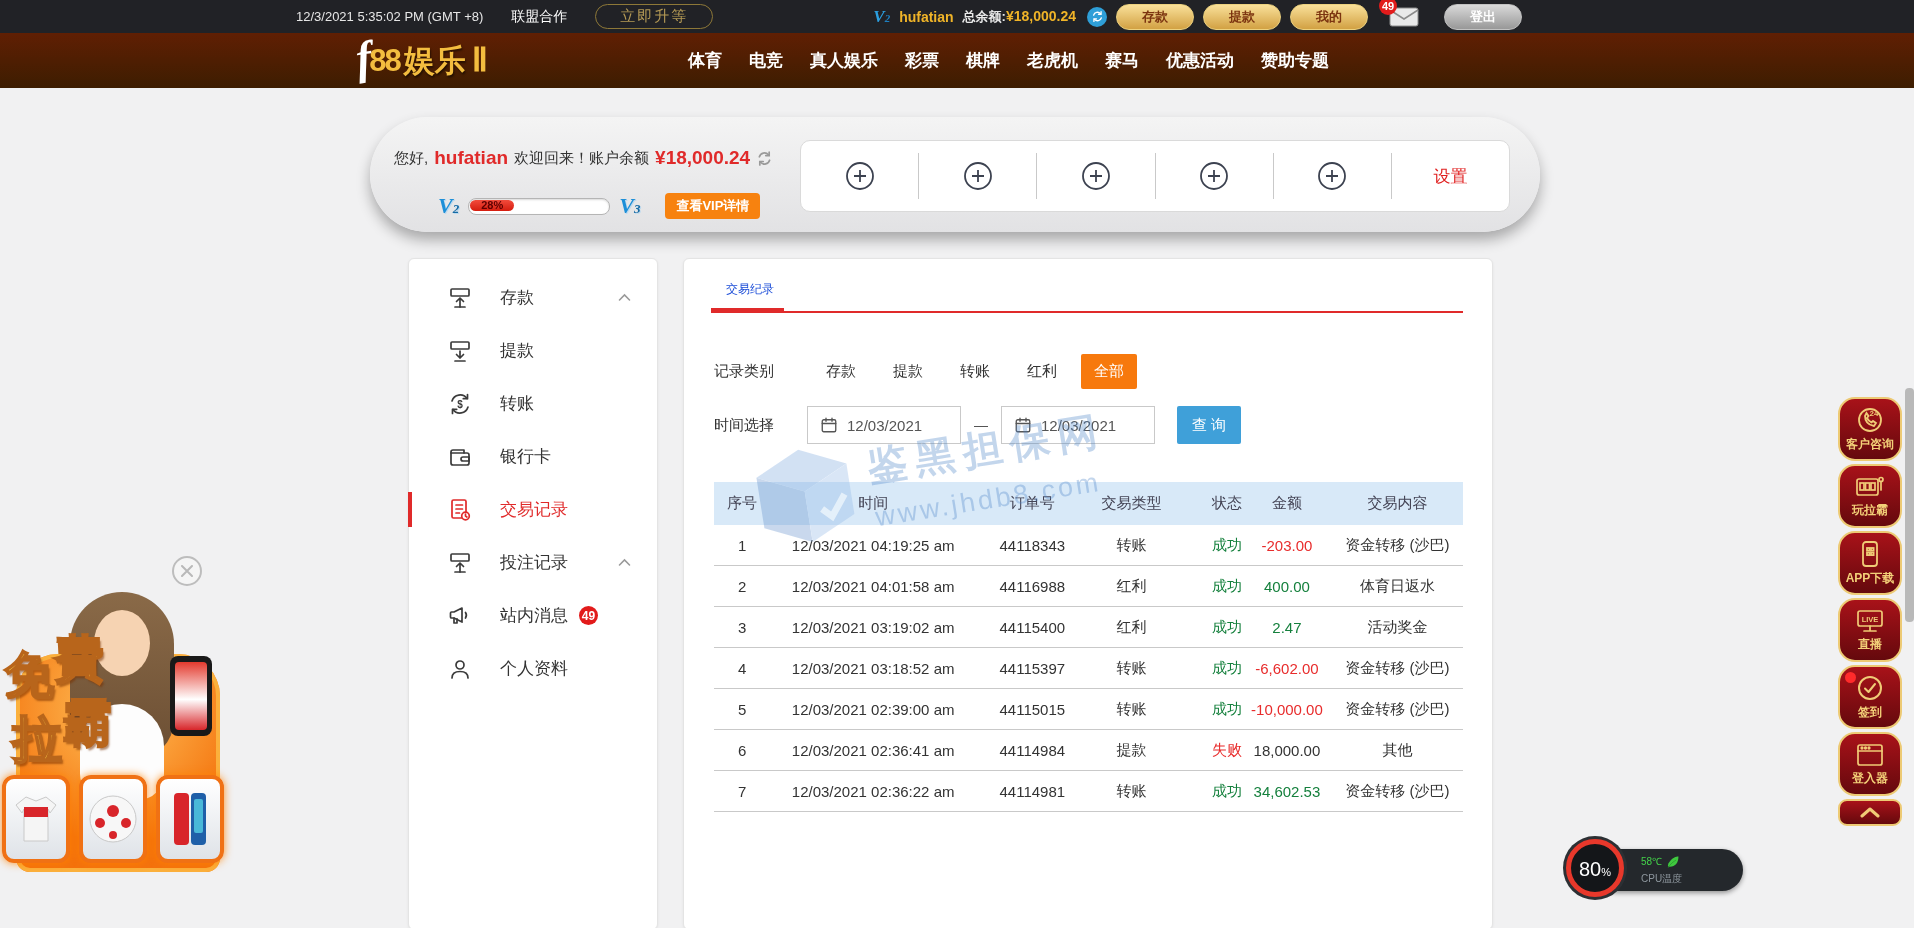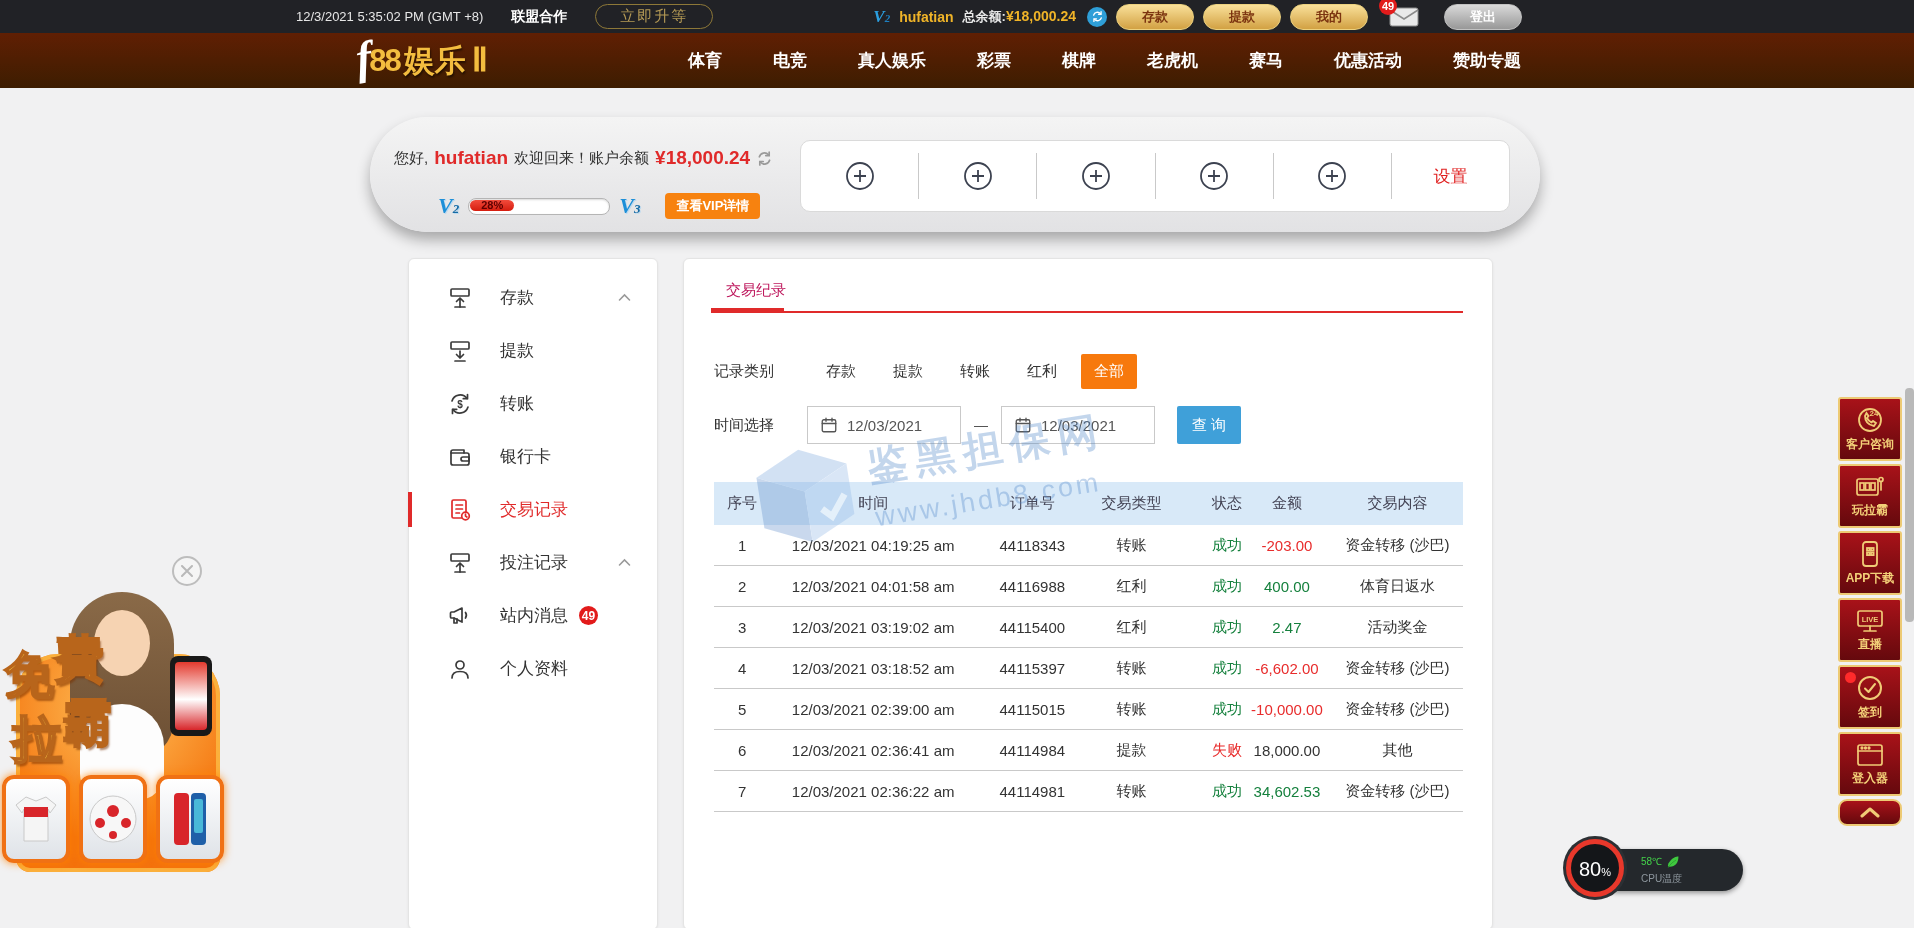--- a/index.html
+++ b/index.html
@@ -6,21 +6,21 @@
   #screen{position:relative;width:1914px;height:928px;background:#f1f1f2;overflow:hidden;
           font-family:"Liberation Sans",sans-serif;-webkit-font-smoothing:antialiased}
   svg{display:block}
 
   
   .topbar{position:absolute;left:0;top:0;width:1914px;height:33px;background:#212226;
           display:flex;align-items:center;justify-content:space-between;
           padding:0 392px 0 296px;box-sizing:border-box;color:#e6e6e6;font-size:13px}
   .tb-left{display:flex;align-items:center;gap:28px}
   .tb-right{display:flex;align-items:center;gap:9px}
-  .tb-alliance{font-weight:bold;font-size:14px;color:#fff}
+  .tb-alliance{font-weight:normal;font-size:14px;color:#fff}
   .upgrade-pill{border:1px solid #8d7838;border-radius:13px;color:#b59a55;font-size:15px;
                 padding:2px 24px;background:transparent;letter-spacing:2px}
   .vbadge{font-style:italic;font-weight:bold;color:#2b9fe0;font-size:17px;font-family:"Liberation Serif",serif}
   .vbadge .lv{font-size:11px;color:#1d7fc0}
   .tb-user{color:#f0b428;font-weight:bold;font-size:14px}
   .tb-balance-label{color:#e8e8e8;font-weight:bold}
   .tb-balance{color:#f0b428;font-weight:bold;font-size:14px}
   .refresh-circle{width:20px;height:20px;border-radius:50%;background:#2e9fd8;display:flex;
                   align-items:center;justify-content:center;margin-left:2px}
   .gold-btn{background:linear-gradient(#f9e099,#d2a143);border:1px solid #ecd17e;border-radius:13px;
@@ -33,21 +33,21 @@
 
   
   .navbar{position:absolute;left:0;top:33px;width:1914px;height:55px;
           background:linear-gradient(#601f03,#3d1d01)}
   .logo{position:absolute;left:356px;top:5px;display:flex;align-items:flex-end;cursor:pointer}
   .logo-f{color:#fff;font-size:46px;line-height:40px;font-style:italic;font-weight:bold;
           font-family:"Liberation Serif",serif;transform:rotate(-8deg)}
   .logo-88{color:#f3bd3f;font-size:31px;line-height:34px;font-weight:bold;letter-spacing:-2px;margin-left:-2px}
   .logo-txt{color:#f3bd3f;font-size:31px;line-height:34px;font-weight:bold;margin-left:4px;text-shadow:1px 2px 2px rgba(0,0,0,.5)}
   .logo-ii{color:#f3bd3f;font-size:33px;line-height:35px;font-weight:bold;margin-left:6px;font-family:"Liberation Serif",serif}
-  .nav-items{position:absolute;left:688px;top:0;height:55px;display:flex;align-items:center;gap:51px}
+  .nav-items{position:absolute;left:688px;top:0;height:55px;display:flex;align-items:center;gap:27px}
   .nav-item{color:#fff;font-size:17px;font-weight:bold;cursor:pointer;white-space:nowrap}
 
   
   .welcome{position:absolute;left:370px;top:117px;width:1170px;height:115px;border-radius:58px;
            background:linear-gradient(#f4f4f4,#e2e2e4);box-shadow:0 8px 14px rgba(0,0,0,.30)}
   .greet{position:absolute;left:24px;top:30px;font-size:15px;color:#333;display:flex;align-items:center;gap:6px;white-space:nowrap}
   .greet .name,.greet .amt{color:#e02a2a;font-size:19px;font-weight:bold}
   .vip-row{position:absolute;left:68px;top:76px;display:flex;align-items:center;gap:9px}
   .vbadge-big{font-style:italic;font-weight:bold;color:#1d8fd8;font-size:22px;font-family:"Liberation Serif",serif;text-shadow:1px 1px 0 #bcd9ef}
   .vbadge-big .lv{font-size:13px;color:#166ba5}
@@ -71,21 +71,21 @@
   .side-item.active{color:#e02a2a}
   .side-item.active::before{content:"";position:absolute;left:-1px;top:9px;width:4px;height:35px;background:#e02a2a}
   .side-icon{width:26px;height:26px;color:#3b3b3b}
   .side-item.active .side-icon{color:#e02a2a}
   .side-badge{background:#e21b1b;color:#fff;border-radius:10px;min-width:19px;height:19px;font-size:12px;
               font-weight:bold;display:flex;align-items:center;justify-content:center;margin-left:-16px}
 
   
   .content{position:absolute;left:683px;top:258px;width:810px;height:672px;background:#fff;
            border:1px solid #e4e4e4;border-radius:6px;box-shadow:0 1px 3px rgba(0,0,0,.06);box-sizing:border-box}
-  .tab-label{position:absolute;left:42px;top:22px;font-size:15px;color:#be185d;cursor:pointer}
+  .tab-label{position:absolute;left:42px;top:22px;font-size:12px;color:#1d4ed8;cursor:pointer}
   .tab-line-thin{position:absolute;left:27px;top:52px;width:752px;height:2px;background:#e02a2a}
   .tab-line-thick{position:absolute;left:27px;top:49px;width:73px;height:5px;background:#e02a2a}
   .filter-row{position:absolute;left:30px;top:94px;height:36px;display:flex;align-items:center}
   .filter-label{font-size:15px;color:#333;margin-right:52px}
   .filter-option{font-size:15px;color:#333;margin-right:37px;cursor:pointer}
   .filter-option.active{background:#f7790d;color:#fff;padding:8px 13px;margin-left:-13px;margin-right:0;border-radius:2px}
   .date-row{position:absolute;left:30px;top:147px;height:38px;display:flex;align-items:center}
   .date-label{font-size:15px;color:#333;width:62px;margin-right:31px}
   .date-input{width:154px;height:38px;border:1px solid #c9c9c9;display:flex;align-items:center;
               padding-left:12px;gap:9px;box-sizing:border-box;font-size:15px;color:#555;cursor:pointer;background:#fff}
@@ -124,21 +124,21 @@
   .girl .phone-screen{width:32px;height:68px;border-radius:4px;background:linear-gradient(#e33a2e,#fff 55%,#d8262a)}
   .promo-word{position:absolute;font-family:"Liberation Serif",serif;font-weight:bold;color:#ffd34d;
               -webkit-text-stroke:2px #b8651b;text-shadow:2px 3px 2px rgba(120,50,0,.55);font-size:50px;line-height:50px}
   .slots{position:absolute;left:0;top:183px;width:236px;display:flex;gap:9px;padding-left:2px;box-sizing:border-box}
   .slot-box{width:68px;height:88px;background:linear-gradient(#ffffff,#dfe3e8);border:4px solid #f07114;
             border-radius:12px;box-sizing:border-box;display:flex;align-items:center;justify-content:center;
             box-shadow:0 0 9px rgba(255,130,0,.85)}
 
   
   .floatbar{position:absolute;left:1838px;top:397px;width:64px;display:flex;flex-direction:column;gap:3px}
-  .float-btn{height:64px;background:linear-gradient(#a81219,#65090d);border:2px solid #edca74;border-radius:3px;
+  .float-btn{height:64px;background:linear-gradient(#a81219,#65090d);border:2px solid #edca74;border-radius:17px;
              box-sizing:border-box;display:flex;flex-direction:column;align-items:center;justify-content:center;
              gap:2px;color:#f3d078;font-size:12px;font-weight:bold;cursor:pointer;position:relative}
   .float-chevron{height:27px;background:linear-gradient(#a81219,#65090d);border:2px solid #edca74;border-radius:9px;
              box-sizing:border-box;display:flex;align-items:center;justify-content:center;cursor:pointer}
   .red-dot{position:absolute;left:5px;top:5px;width:11px;height:11px;border-radius:50%;background:#ff2b2b}
 
   
   .scroll-thumb{position:absolute;right:0;top:388px;width:9px;height:234px;background:#b9b9b9;border-radius:4px;cursor:pointer}
   .cpu{position:absolute;left:1597px;top:849px;width:146px;height:42px;background:#24282c;border-radius:21px;
        box-shadow:0 2px 5px rgba(0,0,0,.4)}

